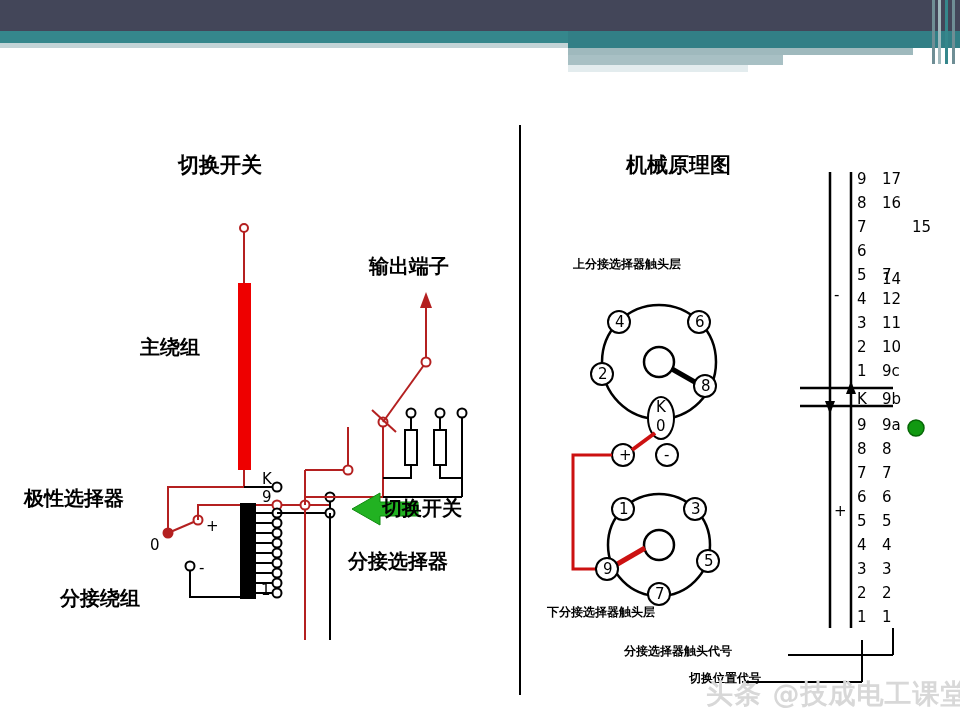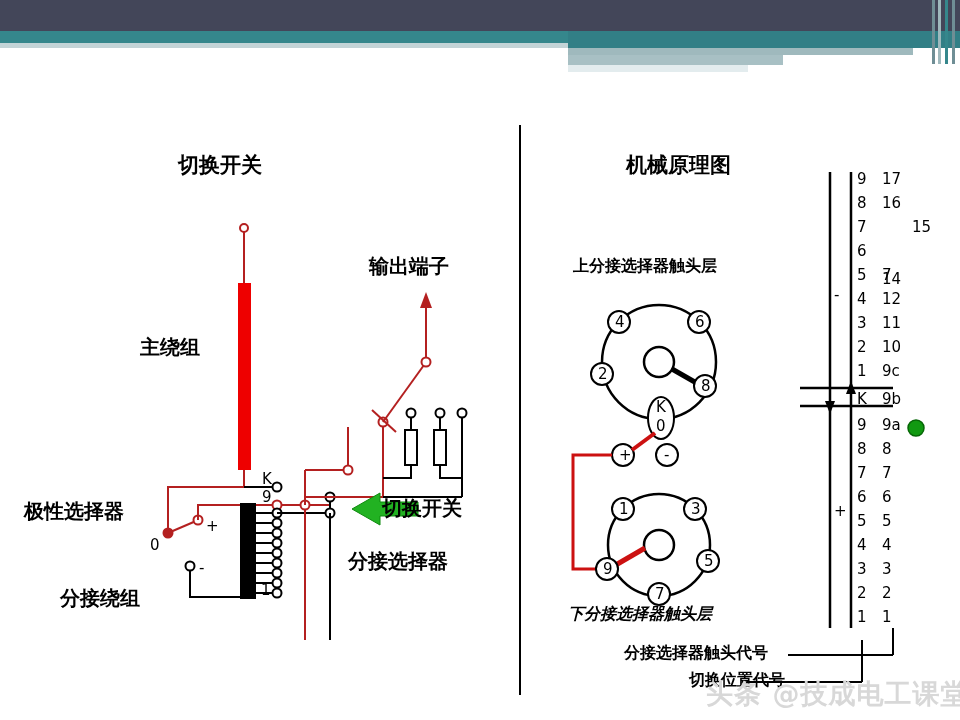--- a/index.html
+++ b/index.html
@@ -77,21 +77,21 @@
   
   .lbl {
     position: absolute;
     color: #000000;
     font-weight: bold;
     white-space: nowrap;
     line-height: 1;
   }
   .lbl-title { font-size: 21px; }
   .lbl-main  { font-size: 20px; }
-  .lbl-med   { font-size: 16px; }
+  .lbl-med   { font-size: 12px; }
   .num {
     position: absolute;
     color: #000000;
     font-size: 15px;
     font-family: "DejaVu Sans", "Liberation Sans", sans-serif;
     white-space: nowrap;
     line-height: 1;
   }
 
   svg { position: absolute; left: 0; top: 0; overflow: visible; }
@@ -207,36 +207,36 @@
     </g>
     <circle cx="462" cy="413" r="4.5" fill="#ffffff" stroke="#000000" stroke-width="2"></circle>
     <line x1="462" y1="417" x2="462" y2="497" stroke="#000000" stroke-width="2"></line>
     <line x1="383" y1="497" x2="462" y2="497" stroke="#000000" stroke-width="2"></line>
 
     <polygon points="352,509 380,493 380,502 418,502 418,516 380,516 380,525" fill="#22b222" stroke="#0f8a0f" stroke-width="1"></polygon>
   </svg>
 
   <div class="lbl lbl-main" style="left:140px; top:337px;">主绕组</div>
   <div class="lbl lbl-main" style="left:369px; top:256px;">输出端子</div>
-  <div class="lbl lbl-main" style="left:24px; top:501px;font-family:Liberation Serif, serif;">极性选择器</div>
+  <div class="lbl lbl-main" style="left:24px; top:488px;font-family:Liberation Serif, serif;">极性选择器</div>
   <div class="lbl lbl-main" style="left:60px; top:588px;">分接绕组</div>
   <div class="lbl lbl-main" style="left:382px; top:498px;">切换开关</div>
   <div class="lbl lbl-main" style="left:348px; top:551px;">分接选择器</div>
 
   <div class="num" style="left:262px; top:472px;">K</div>
   <div class="num" style="left:262px; top:490px;">9</div>
   <div class="num" style="left:150px; top:538px;">0</div>
   <div class="num" style="left:206px; top:519px;">+</div>
   <div class="num" style="left:199px; top:561px;">-</div>
   <div class="num" style="left:261px; top:583px;">1</div>
 
   <div class="lbl lbl-title" style="left:588px; top:155px;margin-left:38px;">机械原理图</div>
 
   <div class="lbl lbl-med" style="left:573px; top:258px;">上分接选择器触头层</div>
-  <div class="lbl lbl-med" style="left:568px; top:606px;font-style:italic;">下分接选择器触头层</div>
+  <div class="lbl lbl-med" style="left:547px; top:606px;">下分接选择器触头层</div>
 
   <svg width="960" height="720">
 
     <circle cx="659" cy="362" r="57" fill="none" stroke="#000000" stroke-width="2.5"></circle>
     <circle cx="659" cy="362" r="15" fill="#ffffff" stroke="#000000" stroke-width="2.5"></circle>
     <line x1="672" y1="369" x2="700" y2="385" stroke="#000000" stroke-width="5"></line>
 
     <circle cx="619" cy="322" r="11" fill="#ffffff" stroke="#000000" stroke-width="2"></circle>
     <circle cx="699" cy="322" r="11" fill="#ffffff" stroke="#000000" stroke-width="2"></circle>
     <circle cx="602" cy="374" r="11" fill="#ffffff" stroke="#000000" stroke-width="2"></circle>

